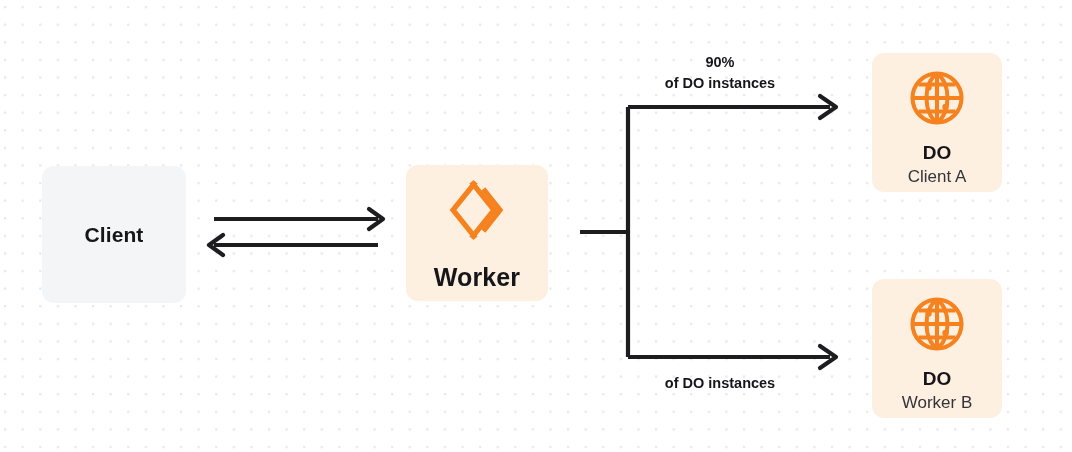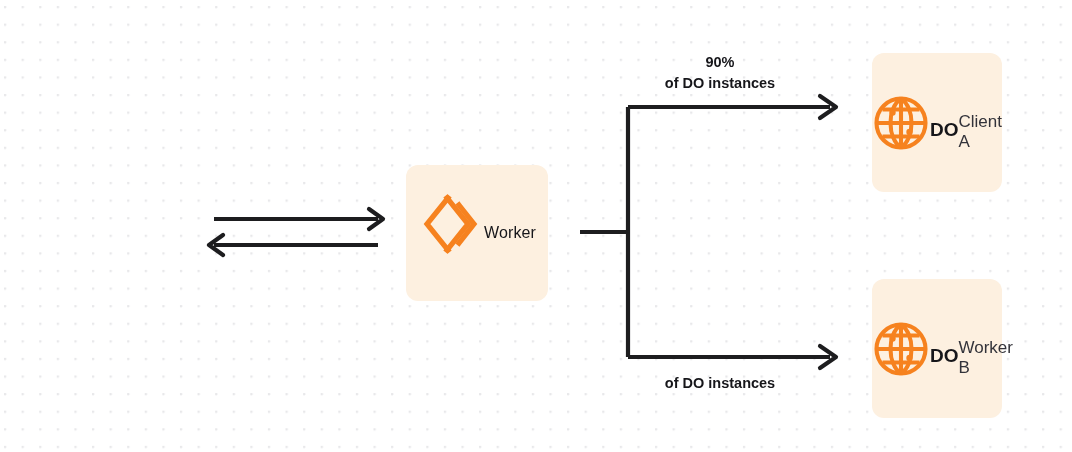--- a/index.html
+++ b/index.html
@@ -17,21 +17,21 @@
     background-position: 4px 6px;
     overflow: hidden;
     font-family: "Liberation Sans", "DejaVu Sans", sans-serif;
   }
 
   
   .node {
     position: absolute;
     box-sizing: border-box;
     display: flex;
-    flex-direction: row;
+    flex-direction: column;
     align-items: center;
     justify-content: center;
     border-radius: 12px;
   }
 
   .node-client {
     left: 42px;
     top: 166px;
     width: 144px;
     height: 137px;
@@ -49,22 +49,22 @@
     top: 165px;
     width: 142px;
     height: 136px;
     background: #fdf0e0;
   }
   .node-worker .icon-wrap {
     margin-top: 2px;
     margin-bottom: 16px;
   }
   .node-worker .node-title {
-    font-size: 16px;
-    font-weight: 400;
+    font-size: 25px;
+    font-weight: 700;
     color: #16161a;
     letter-spacing: 0.1px;
     text-align: right;
   }
 
   .node-do {
     left: 872px;
     width: 130px;
     height: 139px;
     background: #fdf0e0;
@@ -155,20 +155,23 @@
         <path d="M 820 96 L 836 107 L 820 118" fill="none" stroke-linecap="round" stroke-linejoin="round"></path>
       </g>
 
       <g>
         <path d="M 628 357 L 830 357"></path>
         <path d="M 820 346 L 836 357 L 820 368" fill="none" stroke-linecap="round" stroke-linejoin="round"></path>
       </g>
     </g>
   </svg>
 
+  <div class="node node-client">
+    <div class="node-title">Client</div>
+  </div>
 
   <div class="node node-worker">
     <div class="icon-wrap">
       <svg width="66" height="66" viewBox="0 0 66 66" aria-hidden="true">
         <g fill="none" stroke="#f6821f" stroke-width="5.2" stroke-linecap="square" stroke-linejoin="miter">
 
           <path d="M 30 7 L 9 33 L 30 59"></path>
 
           <path d="M 29 7 L 50 33 L 29 59"></path>
 

